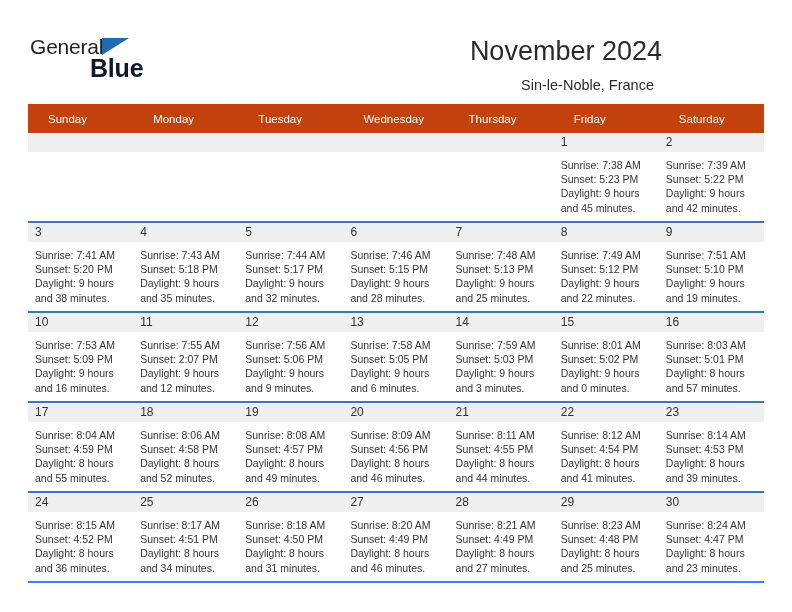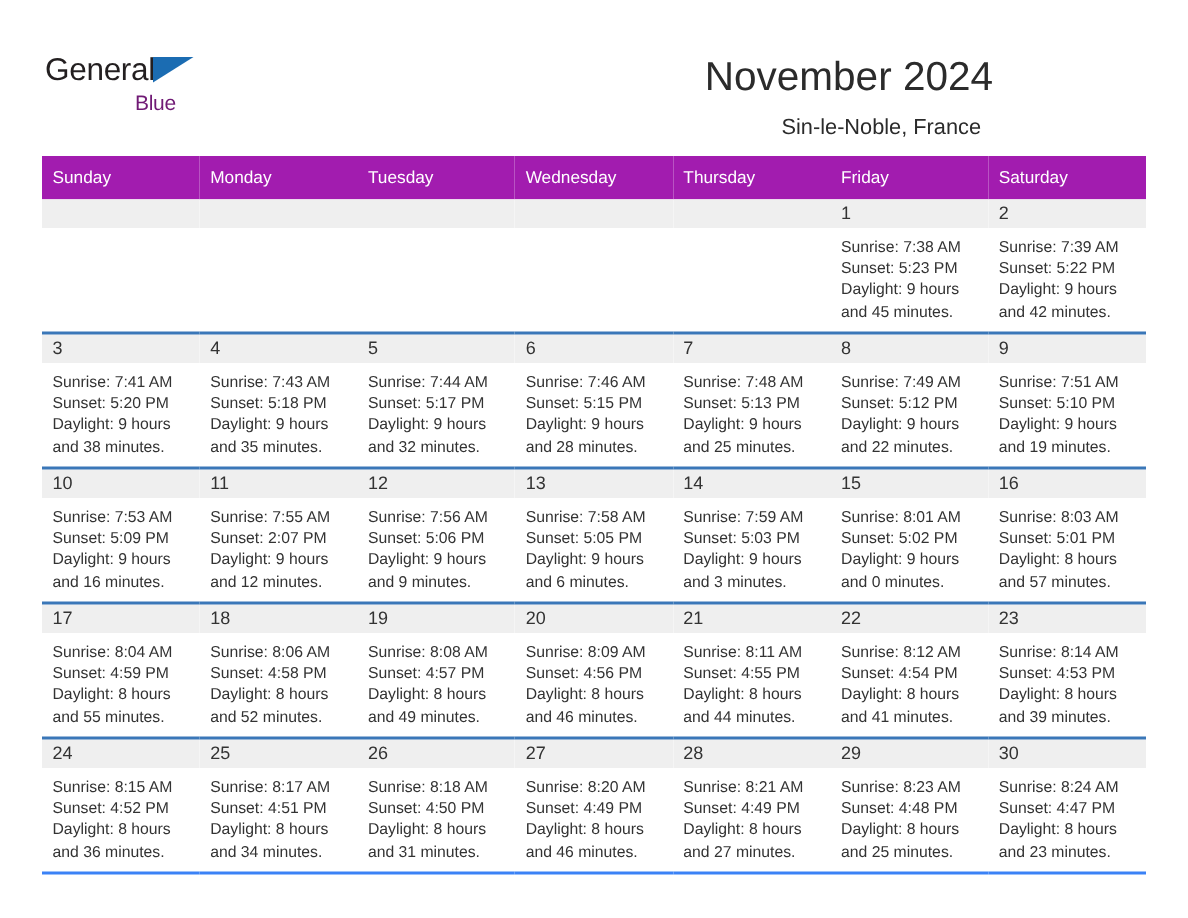--- a/index.html
+++ b/index.html
@@ -54,24 +54,25 @@
     top: 2px;
     width: 0;
     height: 0;
     border-left: 27px solid #1b6cb2;
     border-bottom: 17px solid transparent;
   }
   .logo-blue {
     position: absolute;
     left: 60px;
     top: 21px;
-    font-size: 14px;
-    color: #701a75;
+    font-size: 25px;
+    color: #0f172a;
     line-height: 22px;
     letter-spacing: -0.2px;
+    font-weight: bold;
   }
   .title-block {
     position: absolute;
     right: 30px;
     top: 30px;
     text-align: right;
   }
   .cal-title {
     font-size: 27px;
     font-weight: normal;
@@ -90,26 +91,26 @@
   
   .calendar {
     position: absolute;
     left: 28px;
     top: 104px;
     width: 736px;
     border-collapse: collapse;
     table-layout: fixed;
   }
   .calendar th {
-    background: #a21caf;
+    background: #c2410c;
     color: #ffffff;
     font-size: 11.5px;
     font-weight: normal;
     text-align: left;
-    padding: 5px 0 5px 7px;
+    padding: 5px 0 5px 20px;
     height: 19px;
     border: none;
   }
   .calendar td {
     vertical-align: top;
     padding: 0;
     border: none;
     border-bottom: 2px solid #3a77b8;
     height: 88px;
     background: #ffffff;

